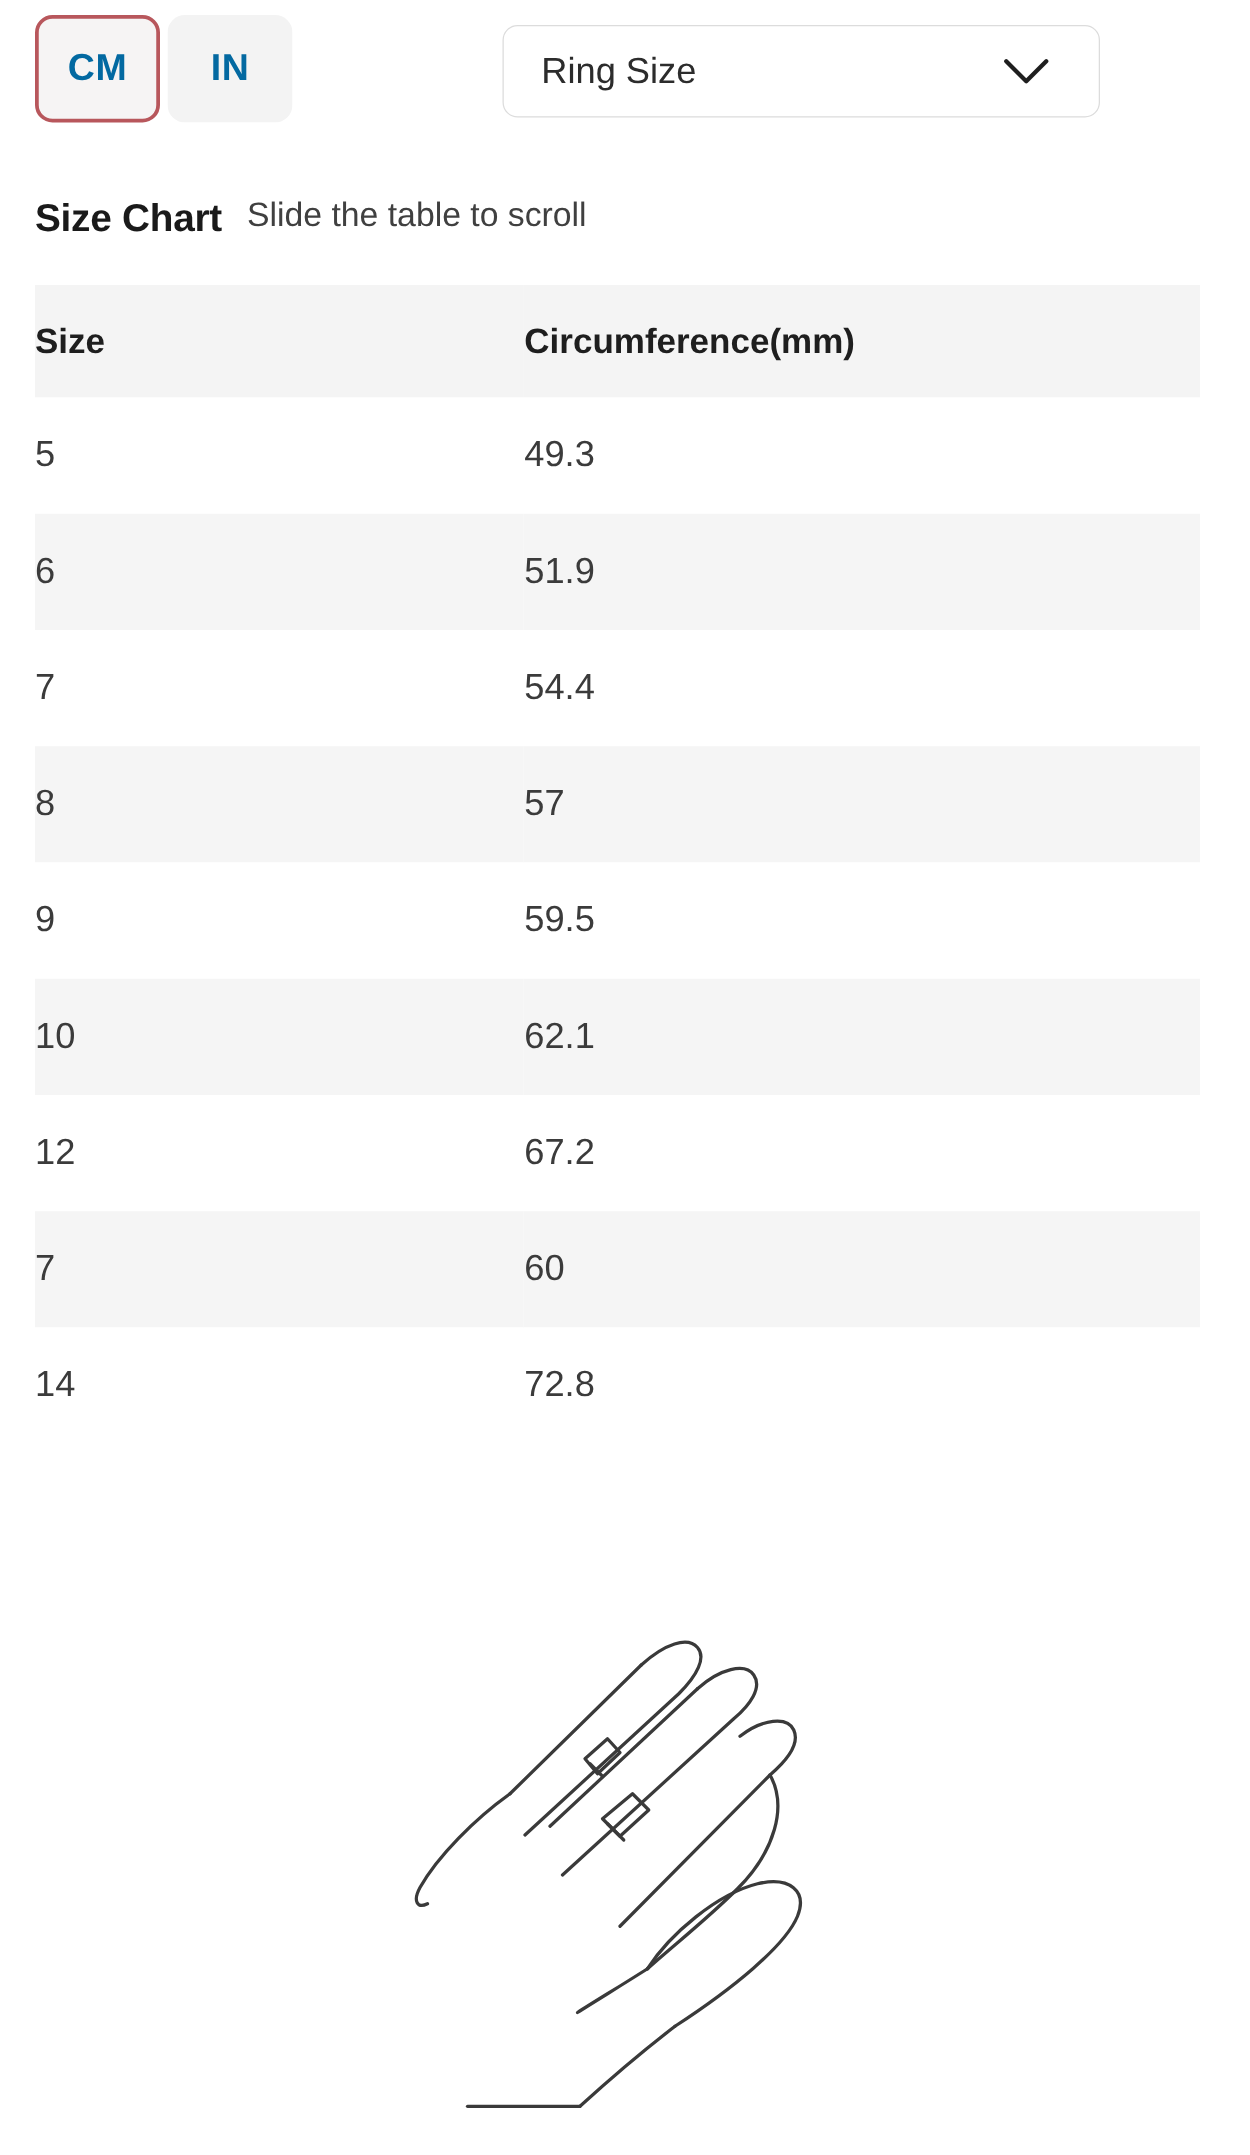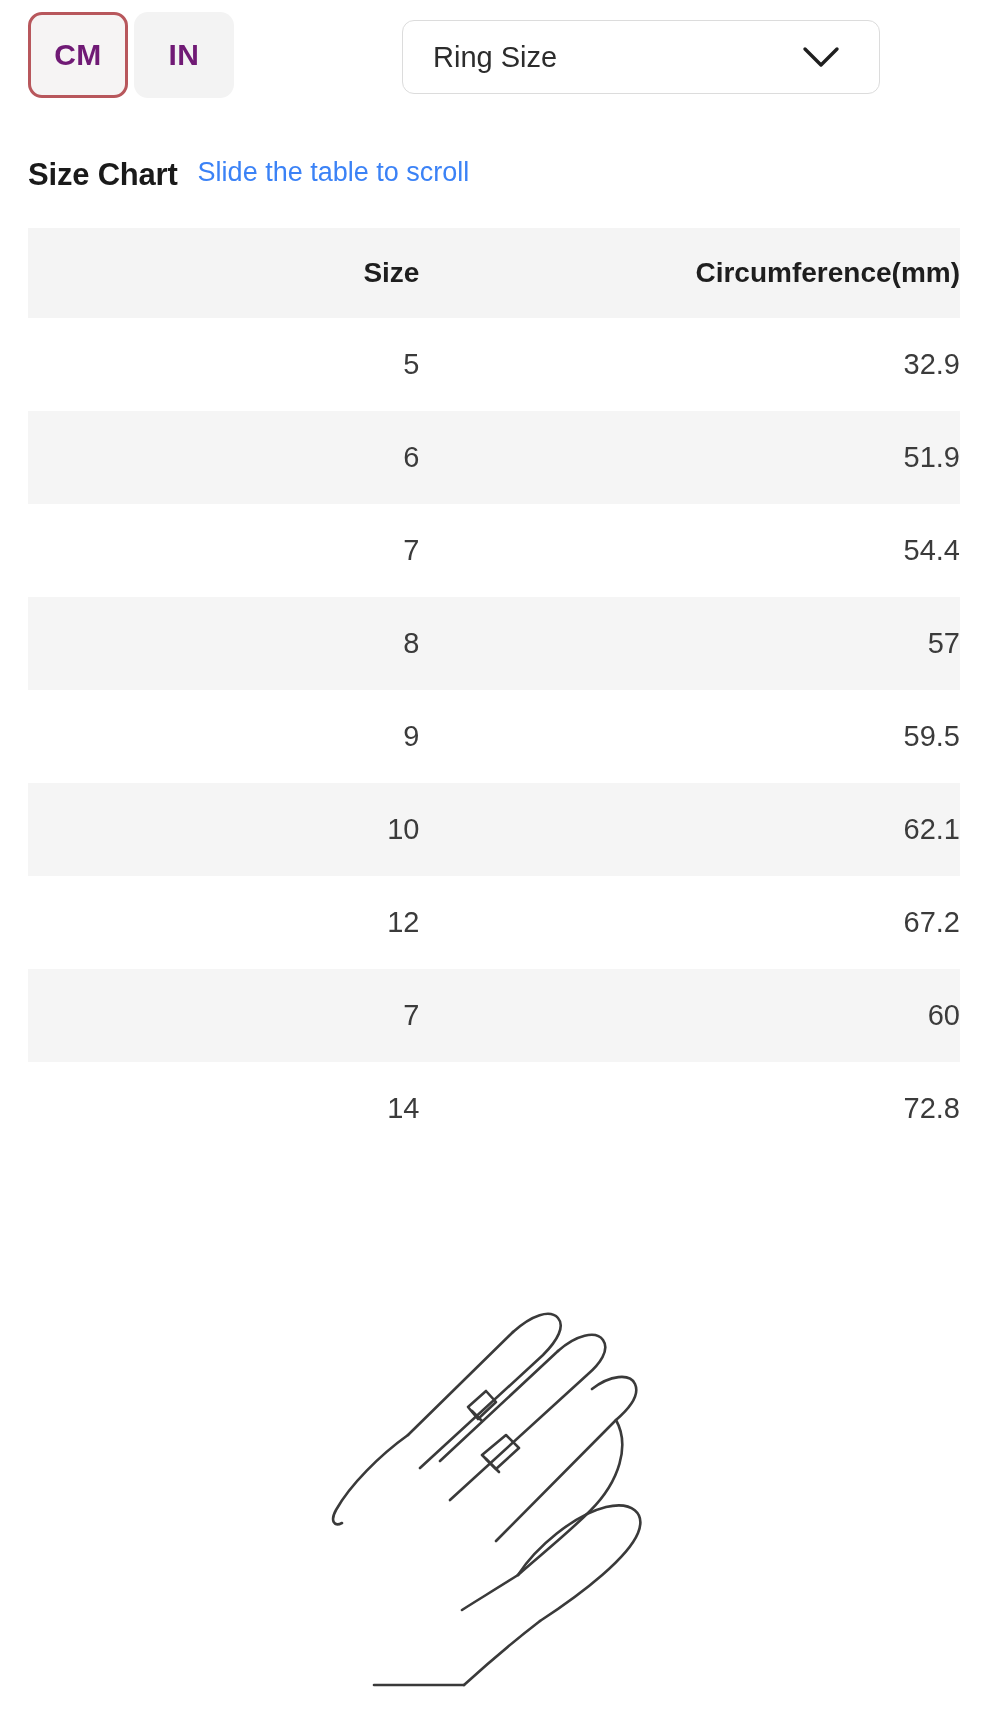--- a/index.html
+++ b/index.html
@@ -39,21 +39,21 @@
     width: 100px;
     height: 86px;
     border-radius: 14px;
     background: #f3f3f3;
     border: 3px solid transparent;
     display: flex;
     align-items: center;
     justify-content: center;
     font-size: 30px;
     font-weight: 700;
-    color: #701a75;
+    color: #0369a1;
     letter-spacing: 0.5px;
     cursor: pointer;
     text-align: center;
   }
 
   .unit-btn.active {
     border-color: #b8575c;
     background: #f6f4f4;
   }
 
@@ -95,42 +95,42 @@
   .section-title {
     font-size: 31px;
     font-weight: 700;
     color: #1a1a1a;
     letter-spacing: -0.2px;
   }
 
   .section-hint {
     margin-left: 20px;
     font-size: 27px;
-    color: #3b82f6;
+    color: #404040;
     font-weight: 400;
   }
 
   
   .table-wrap {
     position: absolute;
     left: 28px;
     top: 228px;
     width: 932px;
     overflow-x: auto;
   }
 
   .size-table {
     width: 932px;
     border-collapse: collapse;
     table-layout: fixed;
   }
 
   .size-table th,
   .size-table td {
-    text-align: right;
+    text-align: left;
     font-size: 29px;
     height: 93px;
     vertical-align: middle;
   }
 
   .size-table thead tr { background: #f4f4f4; height: 90px; }
 
   .size-table th {
     font-weight: 700;
     color: #1e1e1e;
@@ -194,21 +194,21 @@
       </colgroup>
       <thead>
         <tr>
           <th>Size</th>
           <th>Circumference(mm)</th>
         </tr>
       </thead>
       <tbody id="tbody">
           <tr>
             <td>5</td>
-            <td>32.9</td>
+            <td>49.3</td>
           </tr>
           <tr>
             <td>6</td>
             <td>51.9</td>
           </tr>
           <tr>
             <td>7</td>
             <td>54.4</td>
           </tr>
           <tr>

